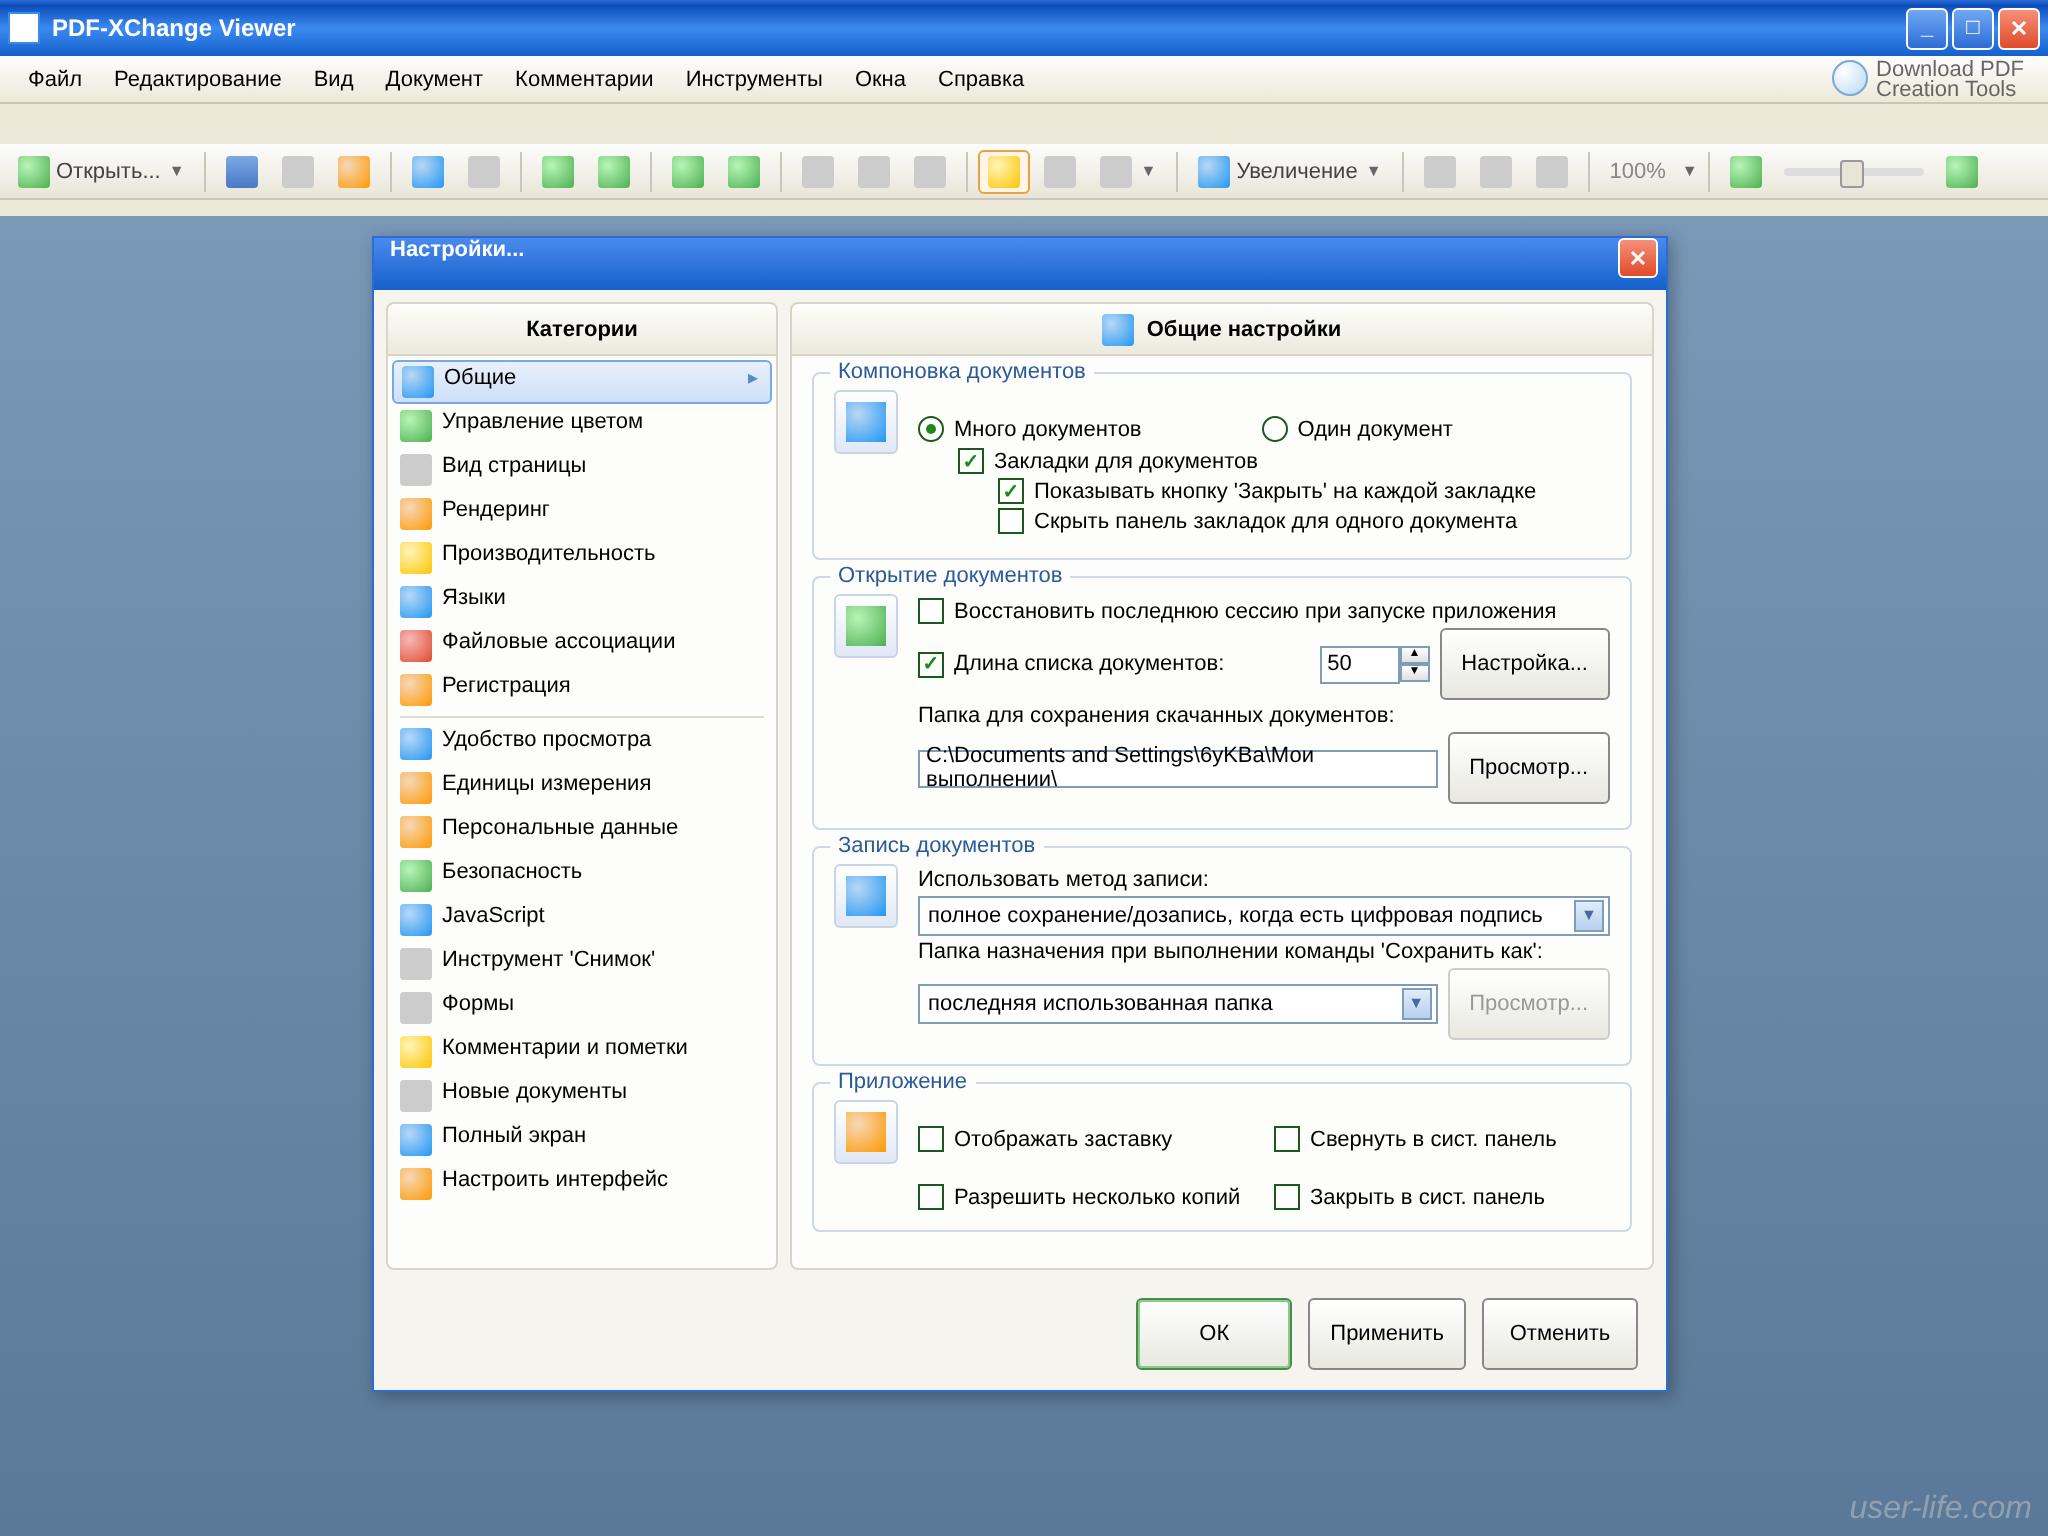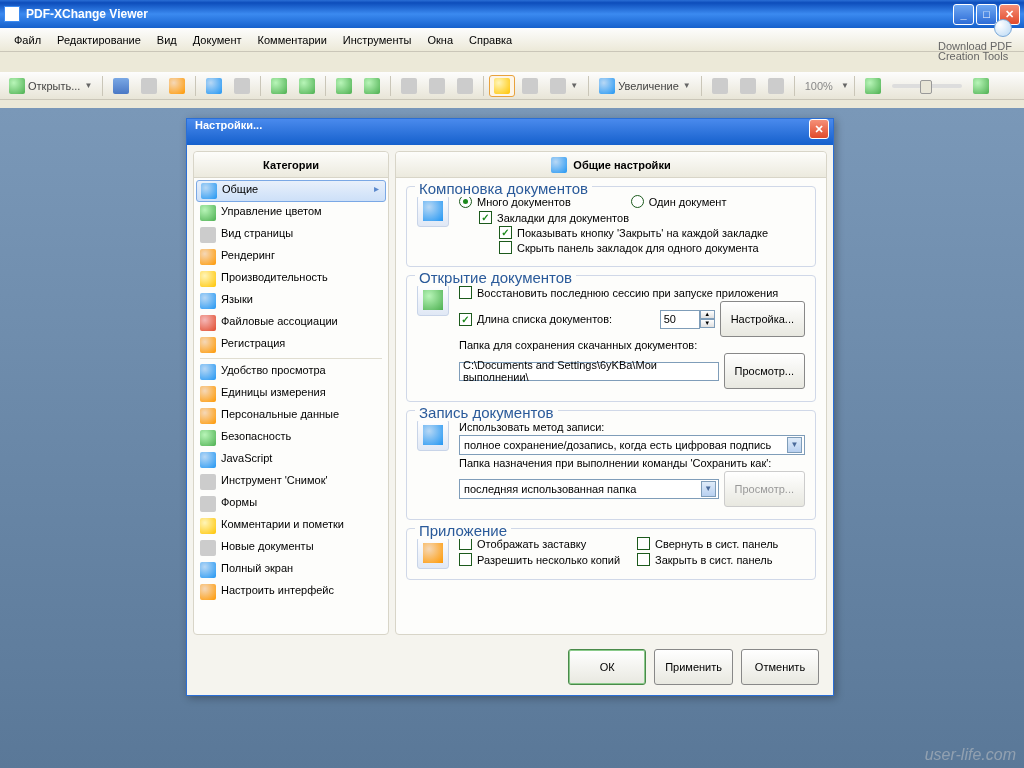--- a/index.html
+++ b/index.html
@@ -10,21 +10,21 @@
 .titlebar .app-icon { width: 16px; height: 16px; background: #fff; margin-right: 6px; border: 1px solid #3b8af0; }
 .titlebar .title { flex: 1; font-size: 12px; }
 .titlebar .win-btn { width: 21px; height: 21px; margin-left: 2px; border: 1px solid #fff; border-radius: 3px; display: flex; align-items: center; justify-content: center; font-weight: bold; font-family: Arial; cursor: pointer; }
 .win-min, .win-max { background: linear-gradient(#6fa8f3,#2d6cd6); color:#fff; }
 .win-close { background: linear-gradient(#f59078,#e14a2b); color:#fff; }
 
 
 .menubar { height: 24px; background: linear-gradient(#fdfdfd,#ece9d8); border-bottom: 1px solid #cac6b8; display: flex; align-items: center; padding: 0 6px; }
 .menubar .menu-item { padding: 3px 8px; cursor: pointer; }
 .menubar .spacer { flex: 1; }
-.download-badge { display: flex; align-items: flex-end; gap: 4px; padding: 2px 6px; font-size: 10px; cursor:pointer;flex-direction:column; }
+.download-badge { display: flex; align-items: flex-start; gap: 4px; padding: 2px 6px; font-size: 10px; cursor:pointer; }
 .download-badge .dl-icon { width: 18px; height: 18px; border-radius: 50%; background: radial-gradient(circle at 30% 30%, #fff, #b8d8f5); border: 1px solid #7aa8d8; }
 .download-badge .dl-text { line-height: 10px; color:#666; }
 
 
 .toolbar { height: 28px; background: linear-gradient(#fdfdfd,#e8e5d7); border-bottom: 1px solid #cac6b8; display: flex; align-items: center; padding: 0 4px; gap: 2px; margin-top: 20px; }
 .tb-btn { padding: 2px 4px; display: flex; align-items: center; gap: 3px; border: 1px solid transparent; border-radius: 3px; cursor: pointer; color:#444; }
 .tb-icon { width: 16px; height: 16px; border-radius: 2px; display:inline-block; }
 .i-green { background: radial-gradient(circle at 30% 30%,#b8f5b8,#4caf50); }
 .i-blue { background: radial-gradient(circle at 30% 30%,#b8d8f5,#2196f3); }
 .i-orange { background: radial-gradient(circle at 30% 30%,#f5d8b8,#ff9800); }
@@ -57,32 +57,32 @@
 .cat-item { display: flex; align-items: flex-start; gap: 5px; padding: 3px 6px; cursor: pointer; position: relative; }
 .cat-item.sel { background: linear-gradient(#e8f0fb,#cde0f8); border: 1px solid #7aa8e5; border-radius: 3px; margin: 0 2px; padding: 2px 4px; }
 .cat-item.sel::after { content:'▸'; position:absolute; right:6px; color:#5a88cc; font-size:10px;}
 .cat-icon { width: 16px; height: 16px; border-radius: 2px; flex-shrink: 0; }
 .cat-sep { height: 1px; background: #e0ddd0; margin: 2px 6px; }
 
 
 .set-panel { flex: 1; }
 .set-body { padding: 8px 10px; height: 456px; }
 .grp { border: 1px solid #d0d8e8; border-radius: 4px; padding: 8px 10px 10px; margin-bottom: 8px; position: relative; }
-.grp-title { position: absolute; top: -7px; left: 8px; background: #fdfdfb; padding: 0 4px; color: #2a5a9a; font-size: 15px; }
+.grp-title { position: absolute; top: -7px; left: 8px; background: #fdfdfb; padding: 0 4px; color: #2a5a9a; font-size: 11px; }
 .sec-icon { width: 32px; height: 32px; float: left; margin-right: 10px; border: 1px solid #c8d4e8; background: linear-gradient(#fff,#e0e8f5); border-radius: 3px; display:flex; align-items:center; justify-content:center;}
 .sec-icon .inner{width:20px;height:20px;}
 .row { display: flex; align-items: center; gap: 5px; margin: 2px 0; margin-left: 42px; }
 .radio, .chk { width: 13px; height: 13px; flex-shrink: 0; }
 .radio { border-radius: 50%; border: 1px solid #1c5a1c; background: #fff; display:flex; align-items:center; justify-content:center; }
 .radio.on::after { content:''; width:5px; height:5px; border-radius:50%; background:#1c8a1c; }
 .chk { border: 1px solid #1c5a1c; background: #fff; display:flex; align-items:center; justify-content:center; color:#1c8a1c; font-size:10px; font-weight:bold; }
 .indent1 { padding-left: 20px; }
 .indent2 { padding-left: 40px; }
 .radio-block{display:flex; gap:60px; margin-left:42px; margin-bottom:3px;}
-.radio-opt{display:flex; align-items:flex-end; gap:5px;}
+.radio-opt{display:flex; align-items:flex-end; gap:5px;margin-top:13px;}
 
 .txt-in { height: 19px; border: 1px solid #7f9db9; background: #fff; padding: 0 3px; display:flex; align-items:center; }
 .spin { width: 40px; }
 .spin-wrap{display:flex;}
 .spin-btns{width:15px; display:flex; flex-direction:column;}
 .spin-btn{height:9px; border:1px solid #7f9db9; background:linear-gradient(#fff,#e0e0e0); font-size:6px; text-align:center; line-height:7px;}
 .btn { height: 36px; padding: 16px 10px; background: linear-gradient(#fff,#e8e8e0); border: 1px solid #888; border-radius: 3px; cursor: pointer; display:flex; align-items:center;text-align:center; }
 .btn.dis{color:#999; border-color:#ccc;}
 .combo { height: 20px; border: 1px solid #7f9db9; background: #fff; display: flex; align-items: center; padding: 0 2px 0 4px; }
 .combo .dd { width: 15px; height: 16px; background: linear-gradient(#e0ecf9,#b8d0f0); border: 1px solid #7f9db9; margin-left: auto; text-align: center; font-size: 8px; line-height: 14px; color: #4a6a9a; }

